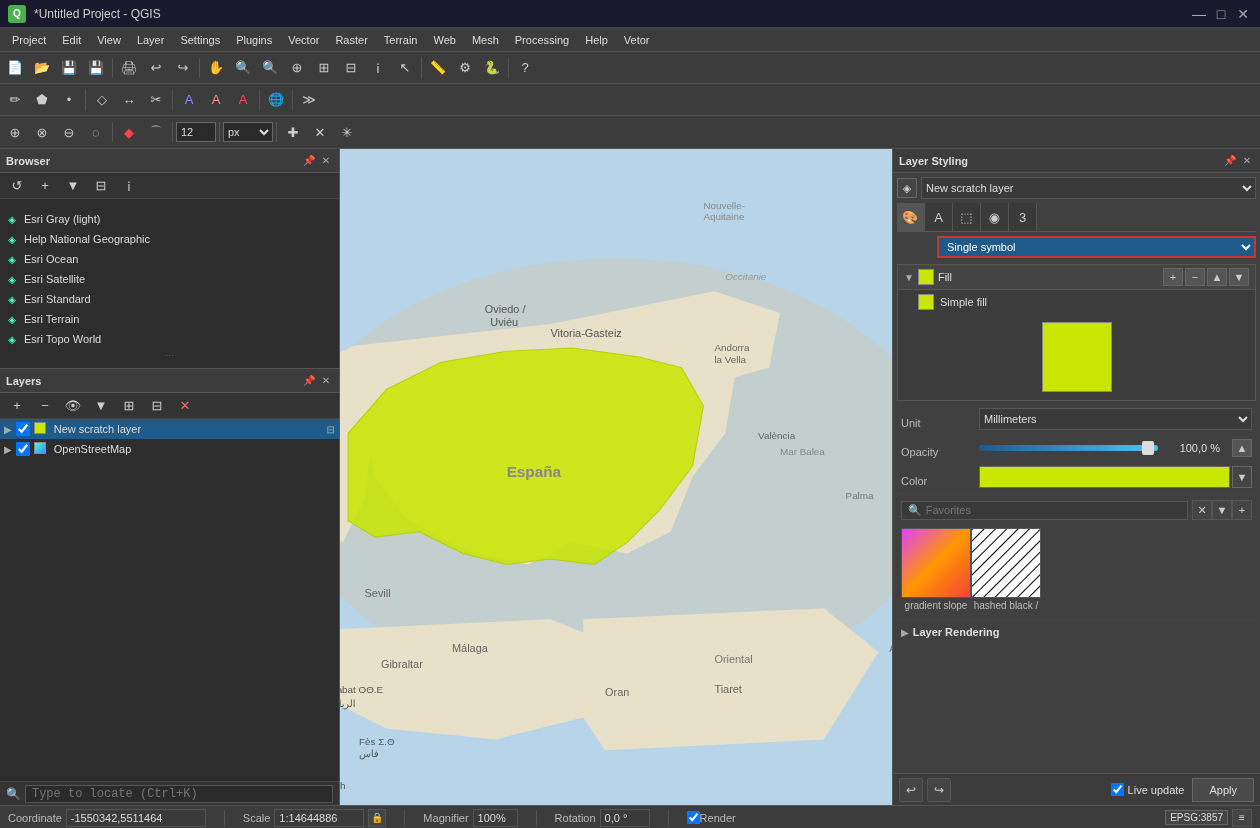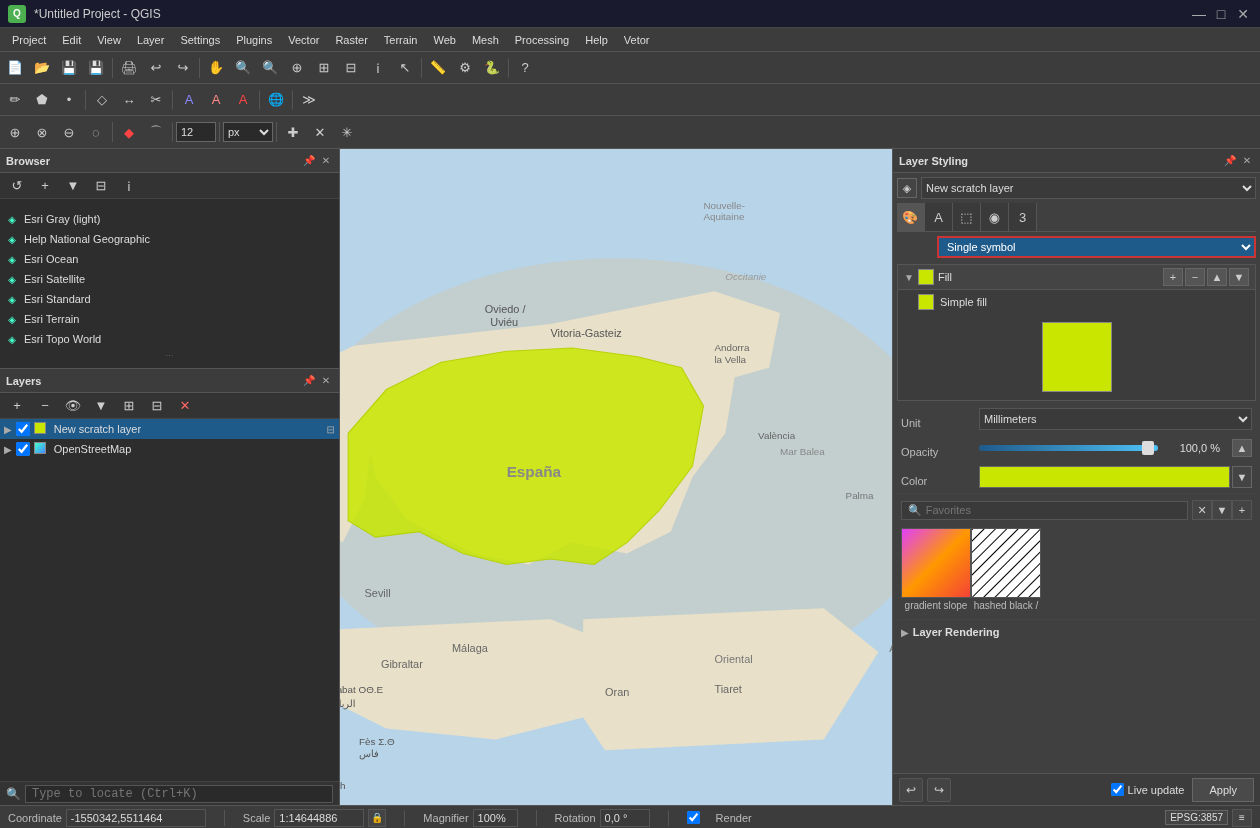--- a/index.html
+++ b/index.html
@@ -115,21 +115,21 @@
 
     .bottom-toolbar { height: 32px; background: #3c3c3c; display: flex; align-items: center; justify-content: space-between; padding: 0 6px; border-top: 1px solid #555; }
     .bottom-left { display: flex; gap: 4px; align-items: center; }
     .bottom-btn { width: 24px; height: 24px; background: #444; border: 1px solid #555; display: flex; align-items: center; justify-content: center; cursor: pointer; color: #ccc; font-size: 12px; border-radius: 2px; }
     .live-update-cb { display: flex; align-items: center; gap: 4px; font-size: 11px; color: #ddd; cursor: pointer; }
     .apply-btn { height: 24px; padding: 0 16px; background: #4a4a4a; border: 1px solid #666; color: #ddd; font-size: 11px; cursor: pointer; }
 
     
     .status-bar { height: 24px; background: #3c3c3c; display: flex; align-items: center; padding: 0 8px; gap: 16px; border-top: 1px solid #555; font-size: 11px; color: #bbb; }
     .status-item { display: flex; align-items: center; gap: 4px; }
-    .render-cb { display: flex; align-items: center; gap: 16px; cursor: pointer; }
+    .render-cb { display: flex; align-items: center; gap: 0; cursor: pointer; }
     .epsg-btn { background: #444; border: 1px solid #666; color: #ddd; font-size: 10px; padding: 1px 4px; cursor: pointer; }
 
     
     .locate-bar { height: 24px; background: #333; display: flex; align-items: center; padding: 0 6px; gap: 4px; border-top: 1px solid #444; }
     .locate-input { flex: 1; height: 18px; background: #2a2a2a; border: 1px solid #555; color: #ddd; font-size: 12px; padding: 0 6px; font-family: Liberation Mono, monospace; }
     .locate-icon { color: #888; font-size: 12px; }
 
     
     .map-bg { 
       width: 100%; height: 100%;

